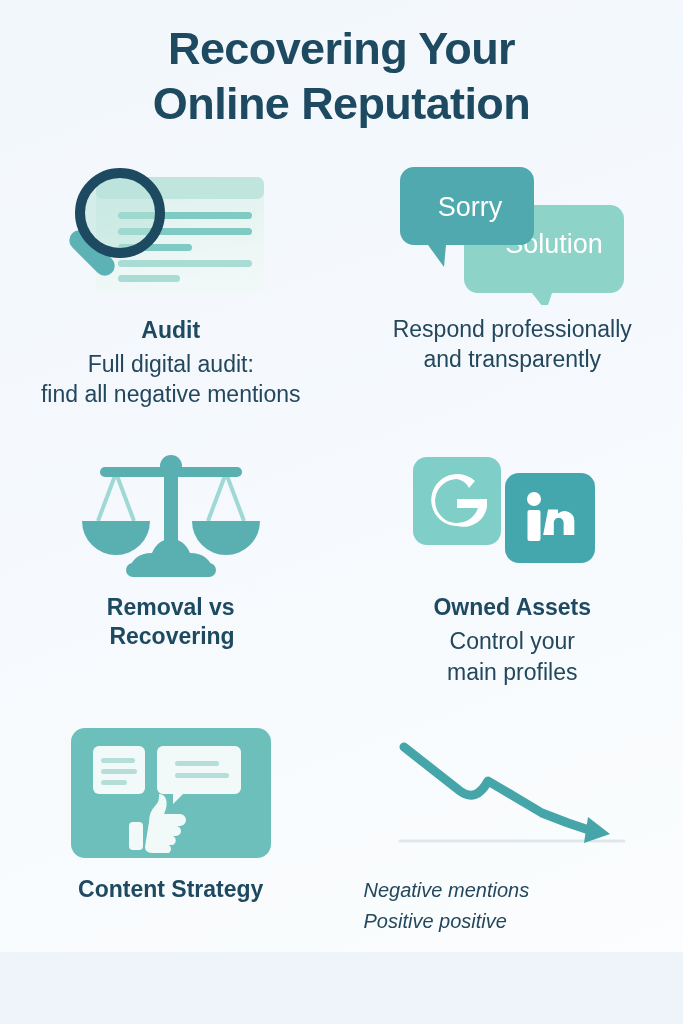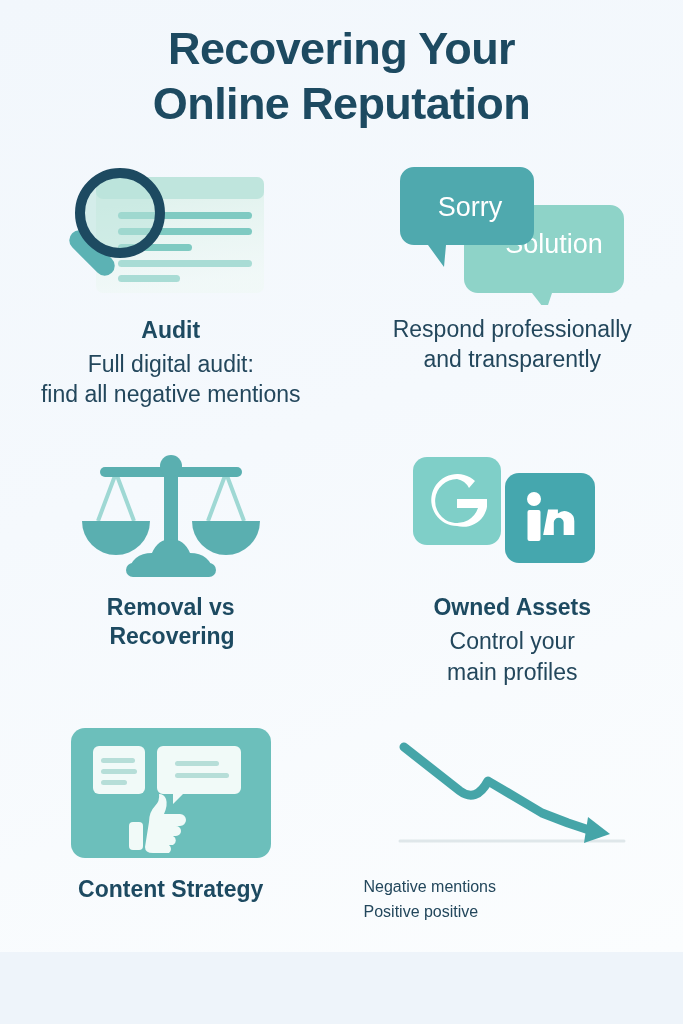--- a/index.html
+++ b/index.html
@@ -114,23 +114,24 @@
 
   
   .chart-labels {
     width: 100%;
     padding-left: 22px;
     box-sizing: border-box;
     margin-top: 6px;
   }
   .chart-label {
     color: #23475c;
-    font-size: 16px;
+    font-size: 20px;
     line-height: 1.55;
     text-align: left;
+    font-style: italic;
   }
 
   
   .bottom-stub {
     position: absolute;
     left: 95px;
     top: 1014px;
     width: 120px;
     height: 40px;
     background: #b3e3db;

